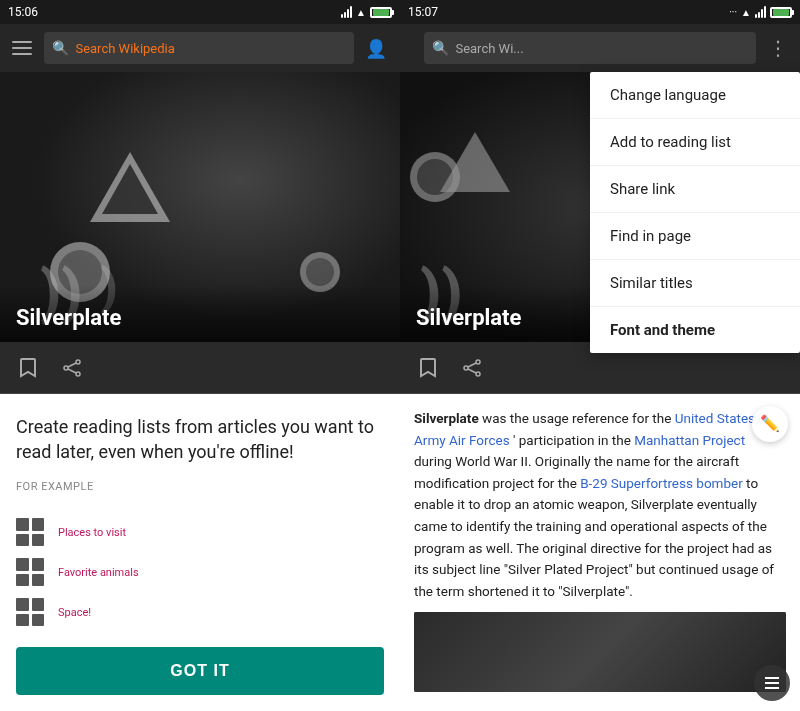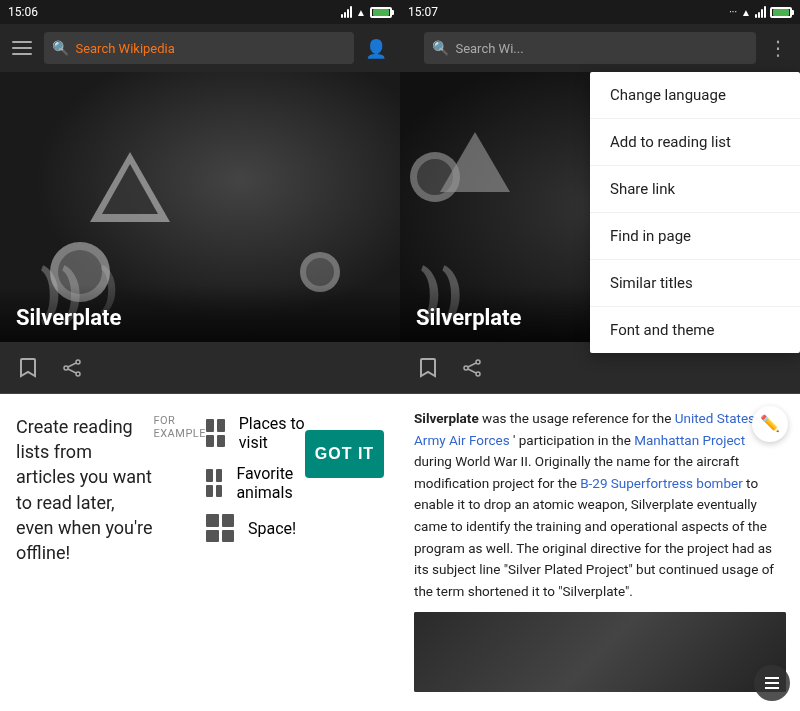--- a/index.html
+++ b/index.html
@@ -174,37 +174,37 @@
       display: flex;
       align-items: center;
       justify-content: center;
     }
 
     
     .reading-list-promo {
       background: white;
       flex: 1;
       display: flex;
-      flex-direction: row;
+      flex-direction: column;
       padding: 20px 16px 16px;
     }
 
     .promo-title {
       font-size: 18px;
       color: #222;
       line-height: 1.4;
       margin-bottom: 16px;
     }
 
     .for-example {
       font-size: 11px;
       color: #888;
       text-transform: uppercase;
       letter-spacing: 0.5px;
-      margin-bottom: 0;
+      margin-bottom: 25px;
     }
 
     .example-list {
       display: flex;
       flex-direction: column;
       gap: 12px;
       flex: 1;
     }
 
     .example-item {
@@ -219,22 +219,22 @@
       display: grid;
       grid-template-columns: 1fr 1fr;
       gap: 3px;
     }
     .grid-icon span {
       background: #555;
       border-radius: 1px;
     }
 
     .example-label {
-      font-size: 16px;
-      color: #000000;
+      font-size: 11px;
+      color: #be185d;
     }
 
     .got-it-btn {
       height: 48px;
       background: #00897b;
       border: none;
       border-radius: 4px;
       color: white;
       font-size: 16px;
       font-weight: bold;
@@ -324,21 +324,21 @@
       border-radius: 2px;
     }
 
     .dropdown-item {
       padding: 14px 20px;
       font-size: 15px;
       color: #222;
       cursor: pointer;
       border-bottom: 1px solid #f0f0f0;
     }
-    .dropdown-item:last-child { border-bottom: none; }
+    .dropdown-item:last-child { border-bottom: none; font-weight: bold; }
 
     
     .article-content {
       background: white;
       flex: 1;
       overflow: hidden;
       padding: 14px 14px 0;
       font-size: 13.5px;
       color: #222;
       line-height: 1.6;

